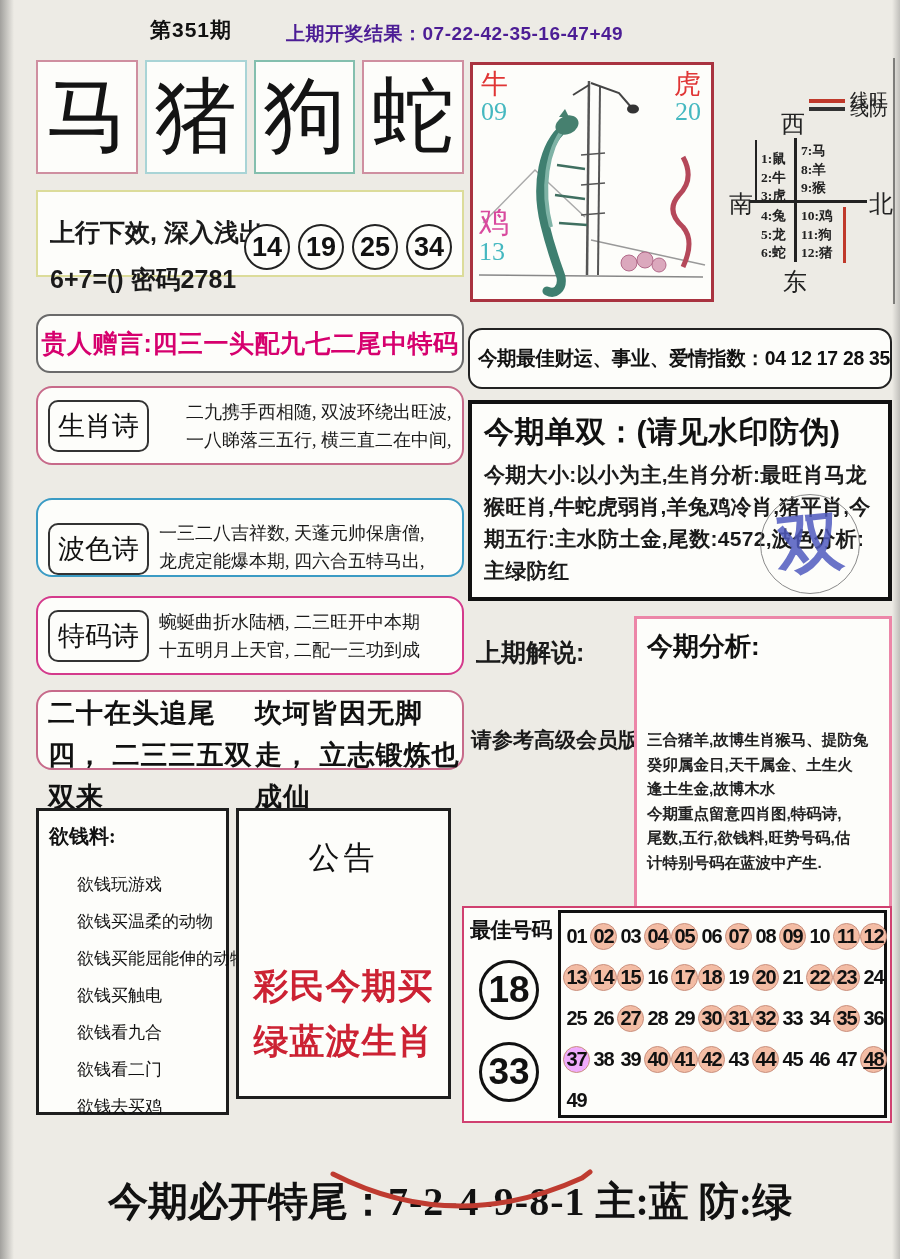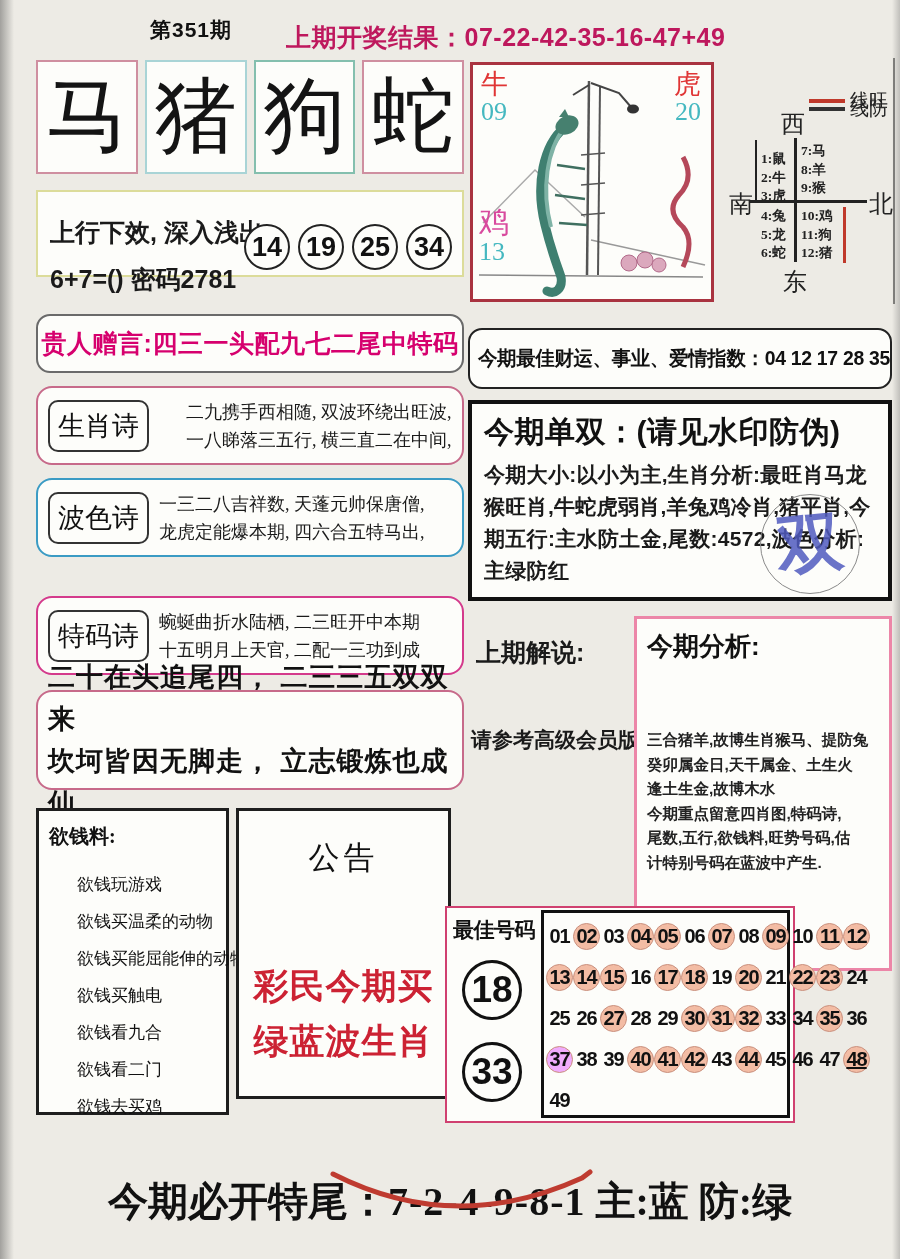--- a/index.html
+++ b/index.html
@@ -7,21 +7,21 @@
   #page{position:relative;width:900px;height:1259px;margin:0 auto;background:#edebe5;overflow:hidden;}
   #page::before{content:"";position:absolute;left:0;top:0;bottom:0;width:14px;
     background:linear-gradient(to right,rgba(70,70,70,.45),rgba(70,70,70,0));z-index:50;pointer-events:none;}
   #page::after{content:"";position:absolute;right:0;top:0;bottom:0;width:8px;
     background:linear-gradient(to left,rgba(90,90,90,.30),rgba(90,90,90,0));z-index:50;pointer-events:none;}
   .abs{position:absolute;}
   .box{background:#fdfdfa;box-sizing:border-box;}
 
   
   .issue{left:150px;top:16px;font-size:21px;font-weight:bold;color:#111;letter-spacing:1px;}
-  .result{left:286px;top:21px;font-size:25px;font-weight:bold;color:#be185d;letter-spacing:.5px;}
+  .result{left:286px;top:21px;font-size:19px;font-weight:bold;color:#4c1d95;letter-spacing:.5px;}
 
   
   .zrow{left:36px;top:60px;width:428px;display:flex;gap:7px;}
   .zbox{flex:1;height:114px;background:#fdfdfa;border:2px solid #cf8fa0;display:flex;align-items:center;justify-content:center;box-sizing:border-box;}
   .zbox span{font-family:"Liberation Serif",serif;font-size:82px;line-height:1;color:#141414;}
 
   
   .codebox{left:36px;top:190px;width:428px;height:87px;border:2px solid #dcdc9a;padding:22px 12px;}
   .codebox .l1{font-size:25px;font-weight:bold;color:#1a1a1a;margin-top:2px;}
   .codebox .l2{font-size:25px;font-weight:bold;color:#1a1a1a;margin-top:14px;}
@@ -31,21 +31,21 @@
   
   .noblebox{left:36px;top:314px;width:428px;height:59px;border:2px solid #6a6a6a;border-radius:14px;display:flex;align-items:center;justify-content:center;}
   .noblebox span{font-size:25px;font-weight:bold;color:#d6006e;letter-spacing:.5px;}
 
   
   .poembox{left:36px;width:428px;height:79px;border:2.5px solid #c76a8a;border-radius:16px;background:#fdfdfa;display:flex;align-items:center;padding:0 6px;box-sizing:border-box;}
   .poemlabel{border:2px solid #333;border-radius:10px;padding:6px 8px;font-family:"Liberation Serif",serif;font-size:27px;color:#111;white-space:nowrap;margin-left:4px;background:#fdfdfa;}
   .poemtext{margin-left:10px;font-family:"Liberation Serif",serif;font-size:18px;color:#1a1a1a;line-height:28px;white-space:nowrap;}
 
   
-  .coupletbox{left:36px;top:690px;width:428px;height:100px;border:2.5px solid #c76a8a;border-radius:16px;display:flex;flex-direction:column;justify-content:center;padding-left:10px;}
+  .coupletbox{left:36px;top:690px;width:428px;height:80px;border:2.5px solid #c76a8a;border-radius:16px;display:flex;flex-direction:row;justify-content:flex-start;padding-left:10px;}
   .coupletbox div{font-size:27px;font-weight:bold;color:#111;line-height:42px;letter-spacing:1px;}
 
   
   .yuqianbox{left:36px;top:808px;width:193px;height:307px;border:3px solid #1e1e1e;padding:12px 10px;}
   .yuqianbox .t{font-family:"Liberation Serif",serif;font-size:20px;font-weight:bold;color:#111;margin-bottom:16px;}
   .yuqianbox .i{font-family:"Liberation Serif",serif;font-size:17px;color:#111;line-height:37px;white-space:nowrap;margin-left:28px;}
 
   
   .gonggaobox{left:236px;top:808px;width:215px;height:291px;border:3px solid #1e1e1e;text-align:center;}
   .gonggaobox .t{font-family:"Liberation Serif",serif;font-size:31px;color:#111;margin-top:26px;letter-spacing:4px;}
@@ -83,21 +83,21 @@
 
   
   .jst{left:476px;top:636px;font-size:25px;font-weight:bold;color:#1a1a1a;}
   .jsn{left:471px;top:726px;font-size:21px;font-weight:bold;color:#1a1a1a;}
   .fenxibox{left:634px;top:616px;width:258px;height:355px;border:3px solid #ec86a8;padding:10px 10px;}
   .fenxibox .t{font-size:26px;font-weight:bold;color:#111;}
   .fenxibox .b{margin-top:64px;}
   .fenxibox .b div{font-size:15.5px;font-weight:bold;color:#222;line-height:24.5px;white-space:nowrap;}
 
   
-  .zjbox{left:445px;top:906px;width:350px;height:217px;border:2px solid #d04070;text-align:right;}
+  .zjbox{left:462px;top:906px;width:430px;height:217px;border:2px solid #d04070;text-align:right;}
   .zjlabel{position:absolute;left:6px;top:8px;font-size:21px;font-weight:bold;color:#111;letter-spacing:-.5px;white-space:nowrap;}
   .zjcircle{position:absolute;left:15px;width:60px;height:60px;border:3.5px solid #111;border-radius:50%;display:flex;align-items:center;justify-content:center;font-size:37px;font-weight:bold;color:#111;box-sizing:border-box;background:#fdfdfa;}
   .zjgrid{position:absolute;left:94px;top:2px;right:3px;bottom:3px;border:3px solid #111;padding:3px 2px;box-sizing:border-box;}
   .zjrow{display:flex;height:41px;align-items:center;}
   .zjrow span{width:27px;height:27px;display:flex;align-items:center;justify-content:center;font-size:20px;font-weight:bold;color:#111;letter-spacing:-1px;flex:0 0 27px;}
   .zjrow span.on{background:#f3bca4;border:1.5px solid #c9907e;border-radius:50%;box-sizing:border-box;}
 
   
   .bottomline{left:0;top:1174px;width:900px;text-align:center;font-family:"Liberation Serif",serif;font-weight:bold;color:#111;font-size:40px;white-space:nowrap;}
   .bottomline .num{letter-spacing:1px;}
@@ -143,21 +143,21 @@
     <span style="color: rgb(214, 0, 110);">贵人赠言:四三一头配九七二尾中特码</span>
   </div>
 
   <div class="abs box poembox" style="top: 386px; border-color: rgb(199, 106, 138); gap: 27px;" id="poem0">
     <div class="poemlabel">生肖诗</div>
     <div class="poemtext">
       <div>二九携手西相随, 双波环绕出旺波,</div>
       <div>一八睇落三五行, 横三直二在中间,</div>
     </div>
   </div>
-  <div class="abs box poembox" style="top: 478px; border-color: rgb(59, 155, 196);" id="poem1">
+  <div class="abs box poembox" style="top: 498px; border-color: rgb(59, 155, 196); align-items: flex-end;" id="poem1">
     <div class="poemlabel">波色诗</div>
     <div class="poemtext">
       <div>一三二八吉祥数, 天蓬元帅保唐僧,</div>
       <div>龙虎定能爆本期, 四六合五特马出,</div>
     </div>
   </div>
   <div class="abs box poembox" style="top: 596px; border-color: rgb(212, 58, 140);" id="poem2">
     <div class="poemlabel">特码诗</div>
     <div class="poemtext">
       <div>蜿蜒曲折水陆栖, 二三旺开中本期</div>

